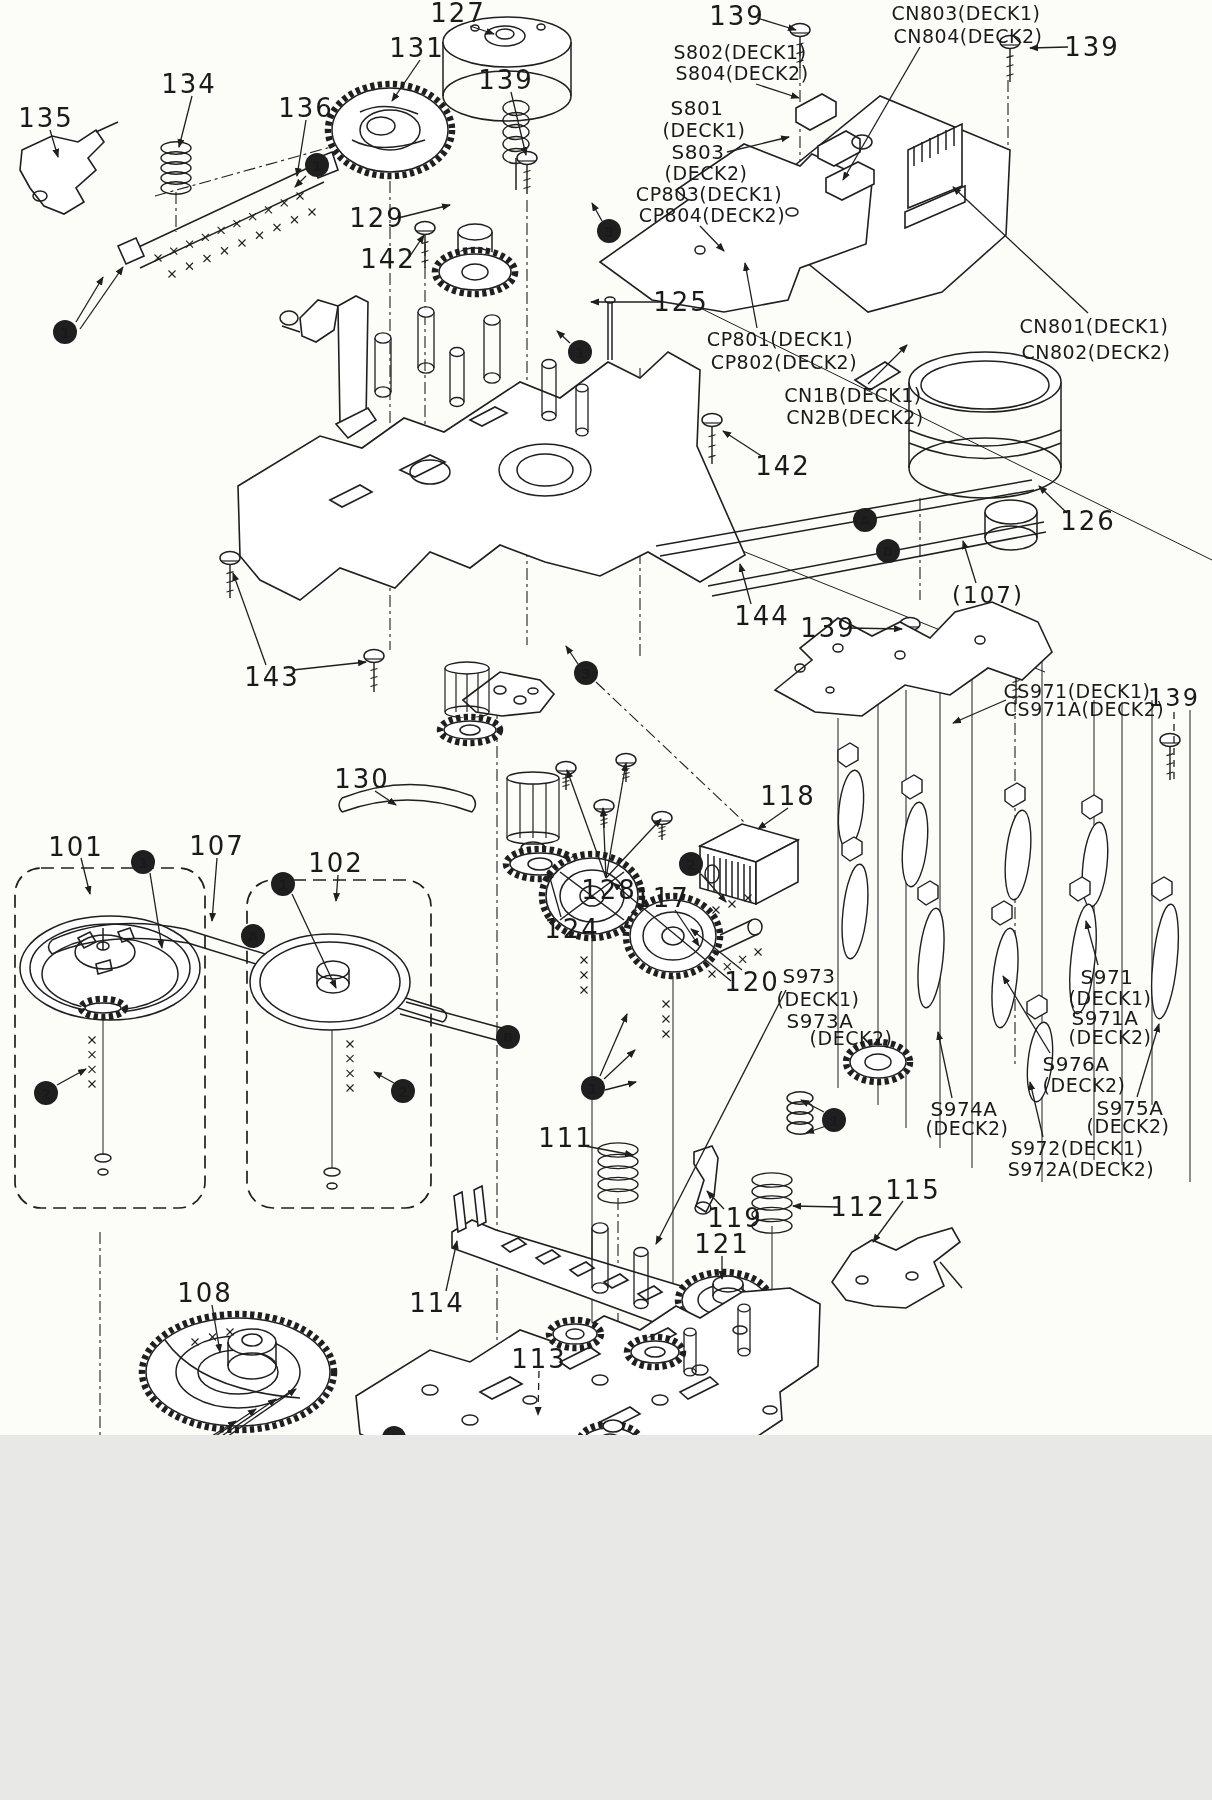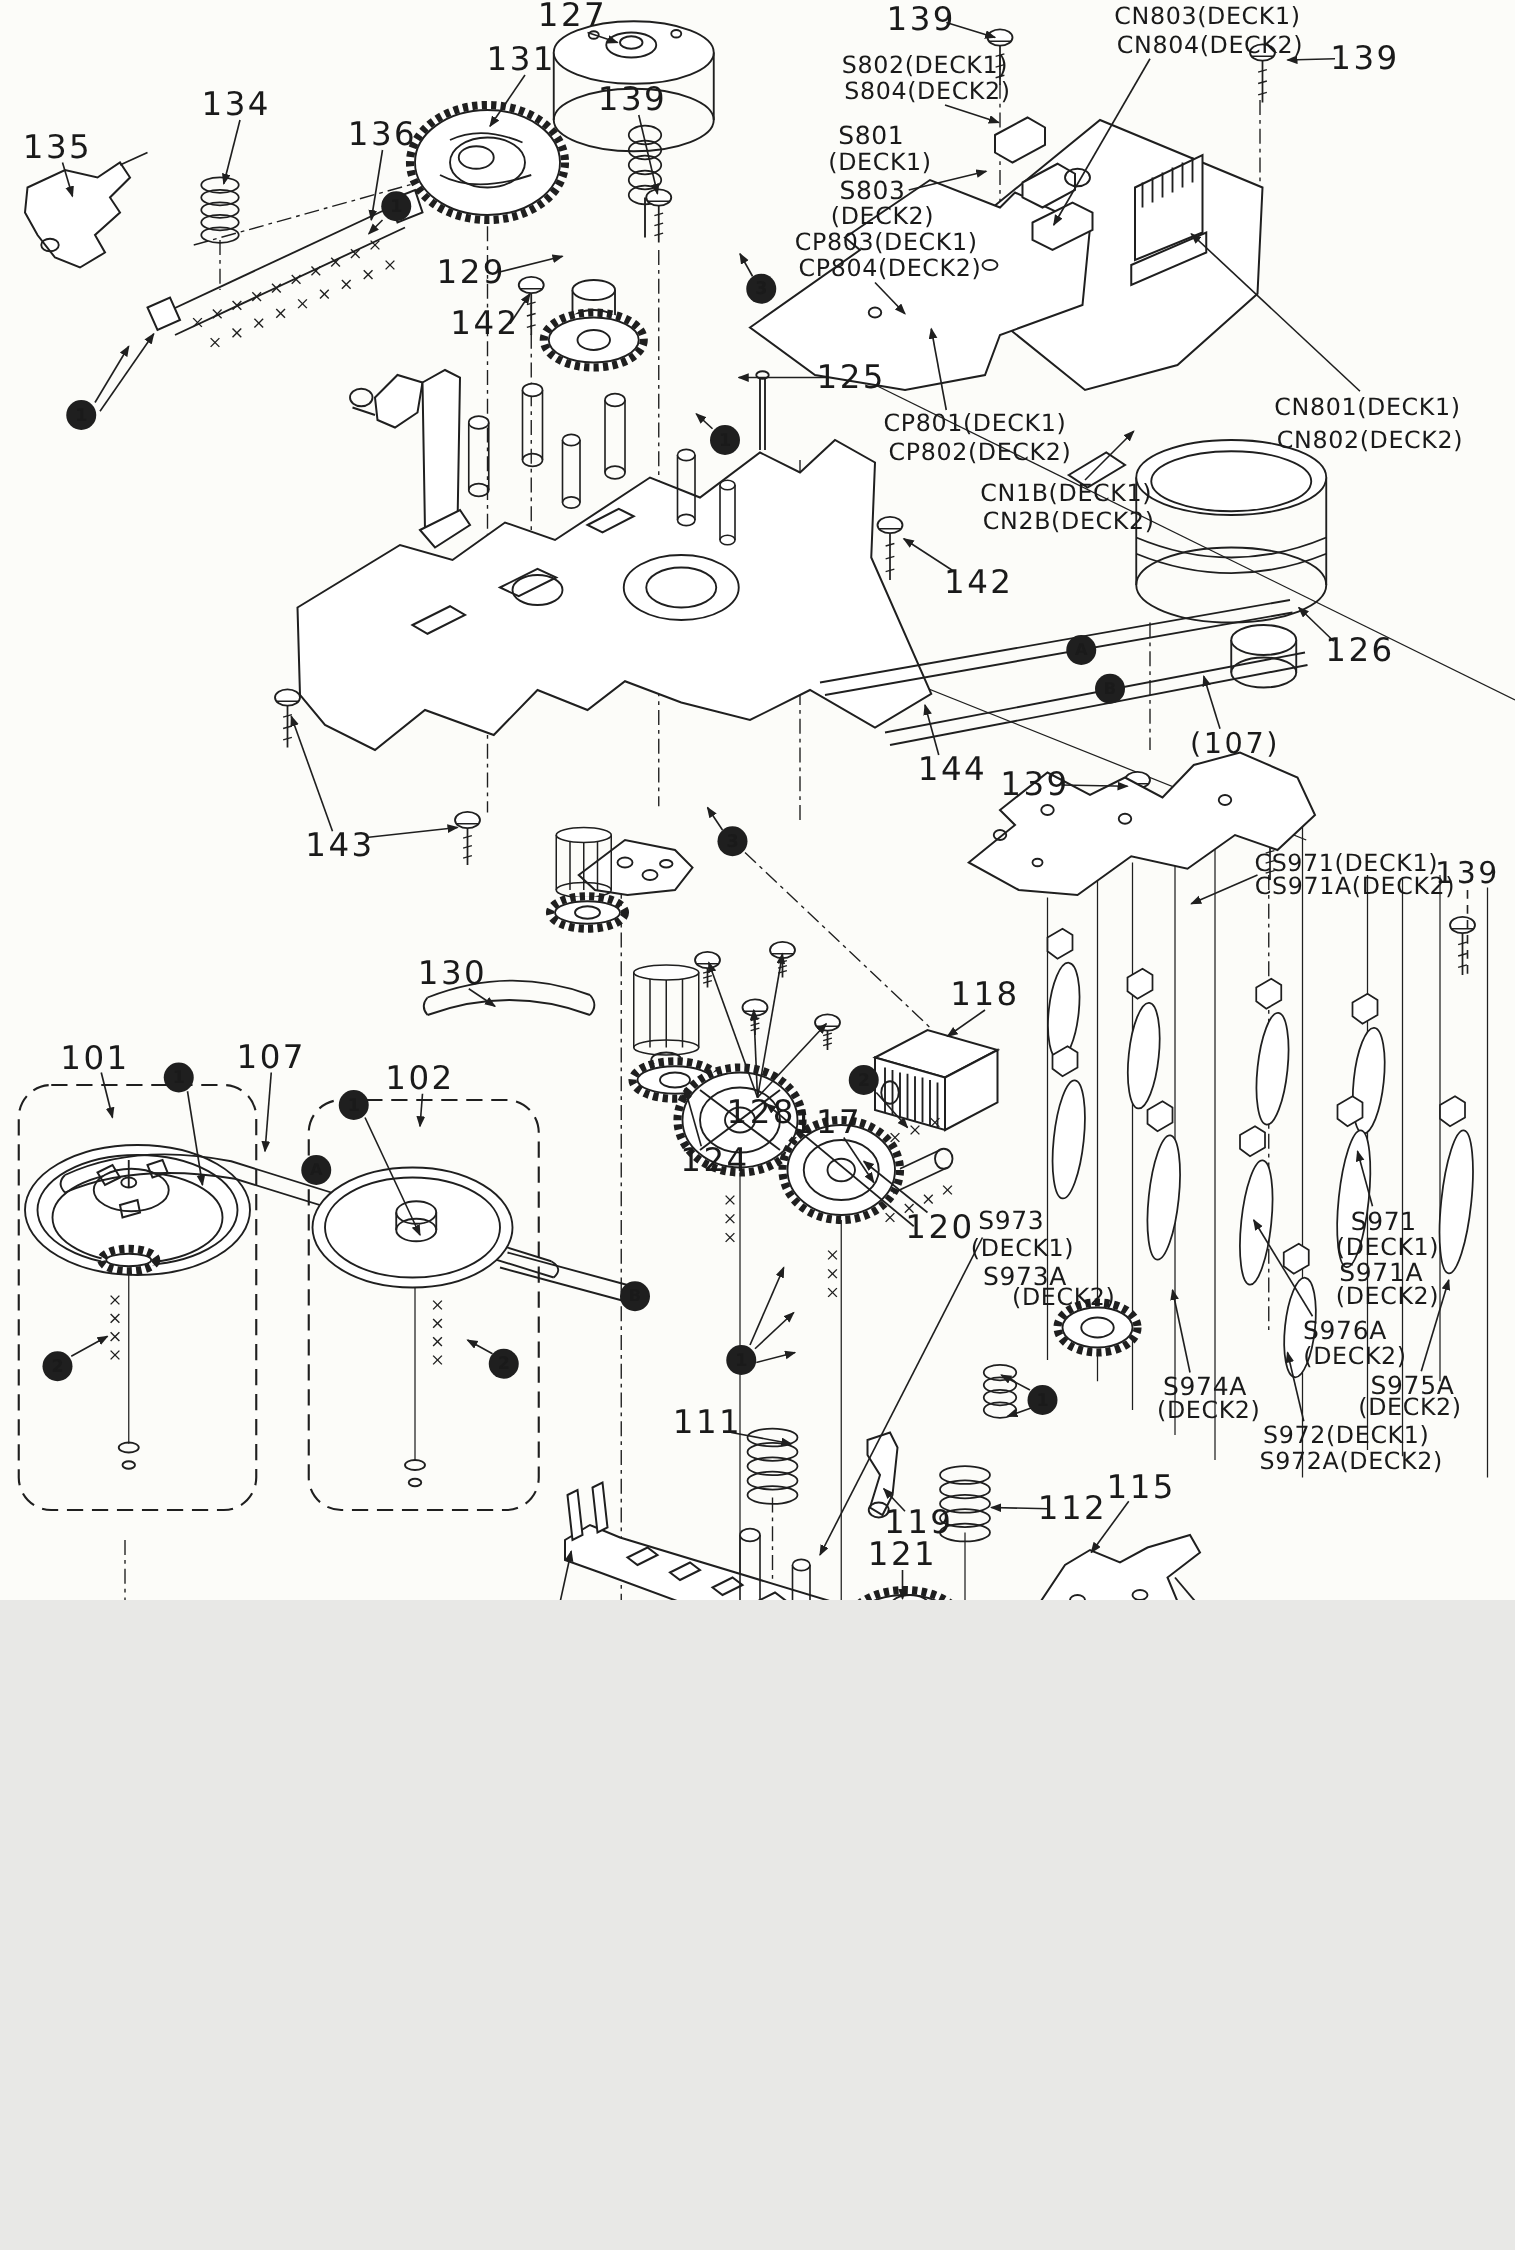--- a/index.html
+++ b/index.html
@@ -1,16 +1,16 @@
 <!DOCTYPE html>
 <html><head>
 <meta charset="utf-8">
 <style>
   html,body{margin:0;padding:0;background:#e8e8e6;}
-  #stage{width:1212px;height:1280px;margin:0 auto;background:#fcfcf9;position:relative;overflow:hidden;}
+  #stage{width:1212px;height:1435px;margin:0 auto;background:#fcfcf9;position:relative;overflow:hidden;}
   svg{display:block;}
   text{font-family:"DejaVu Sans","Liberation Sans",sans-serif;fill:#1a1a1a;}
   .callout{letter-spacing:2px;}
   .small{letter-spacing:0.5px;}
 </style>
 </head>
 <body>
 
 <div id="stage">
   <svg id="fig" width="1212" height="1800" viewBox="0 0 1212 1800">

